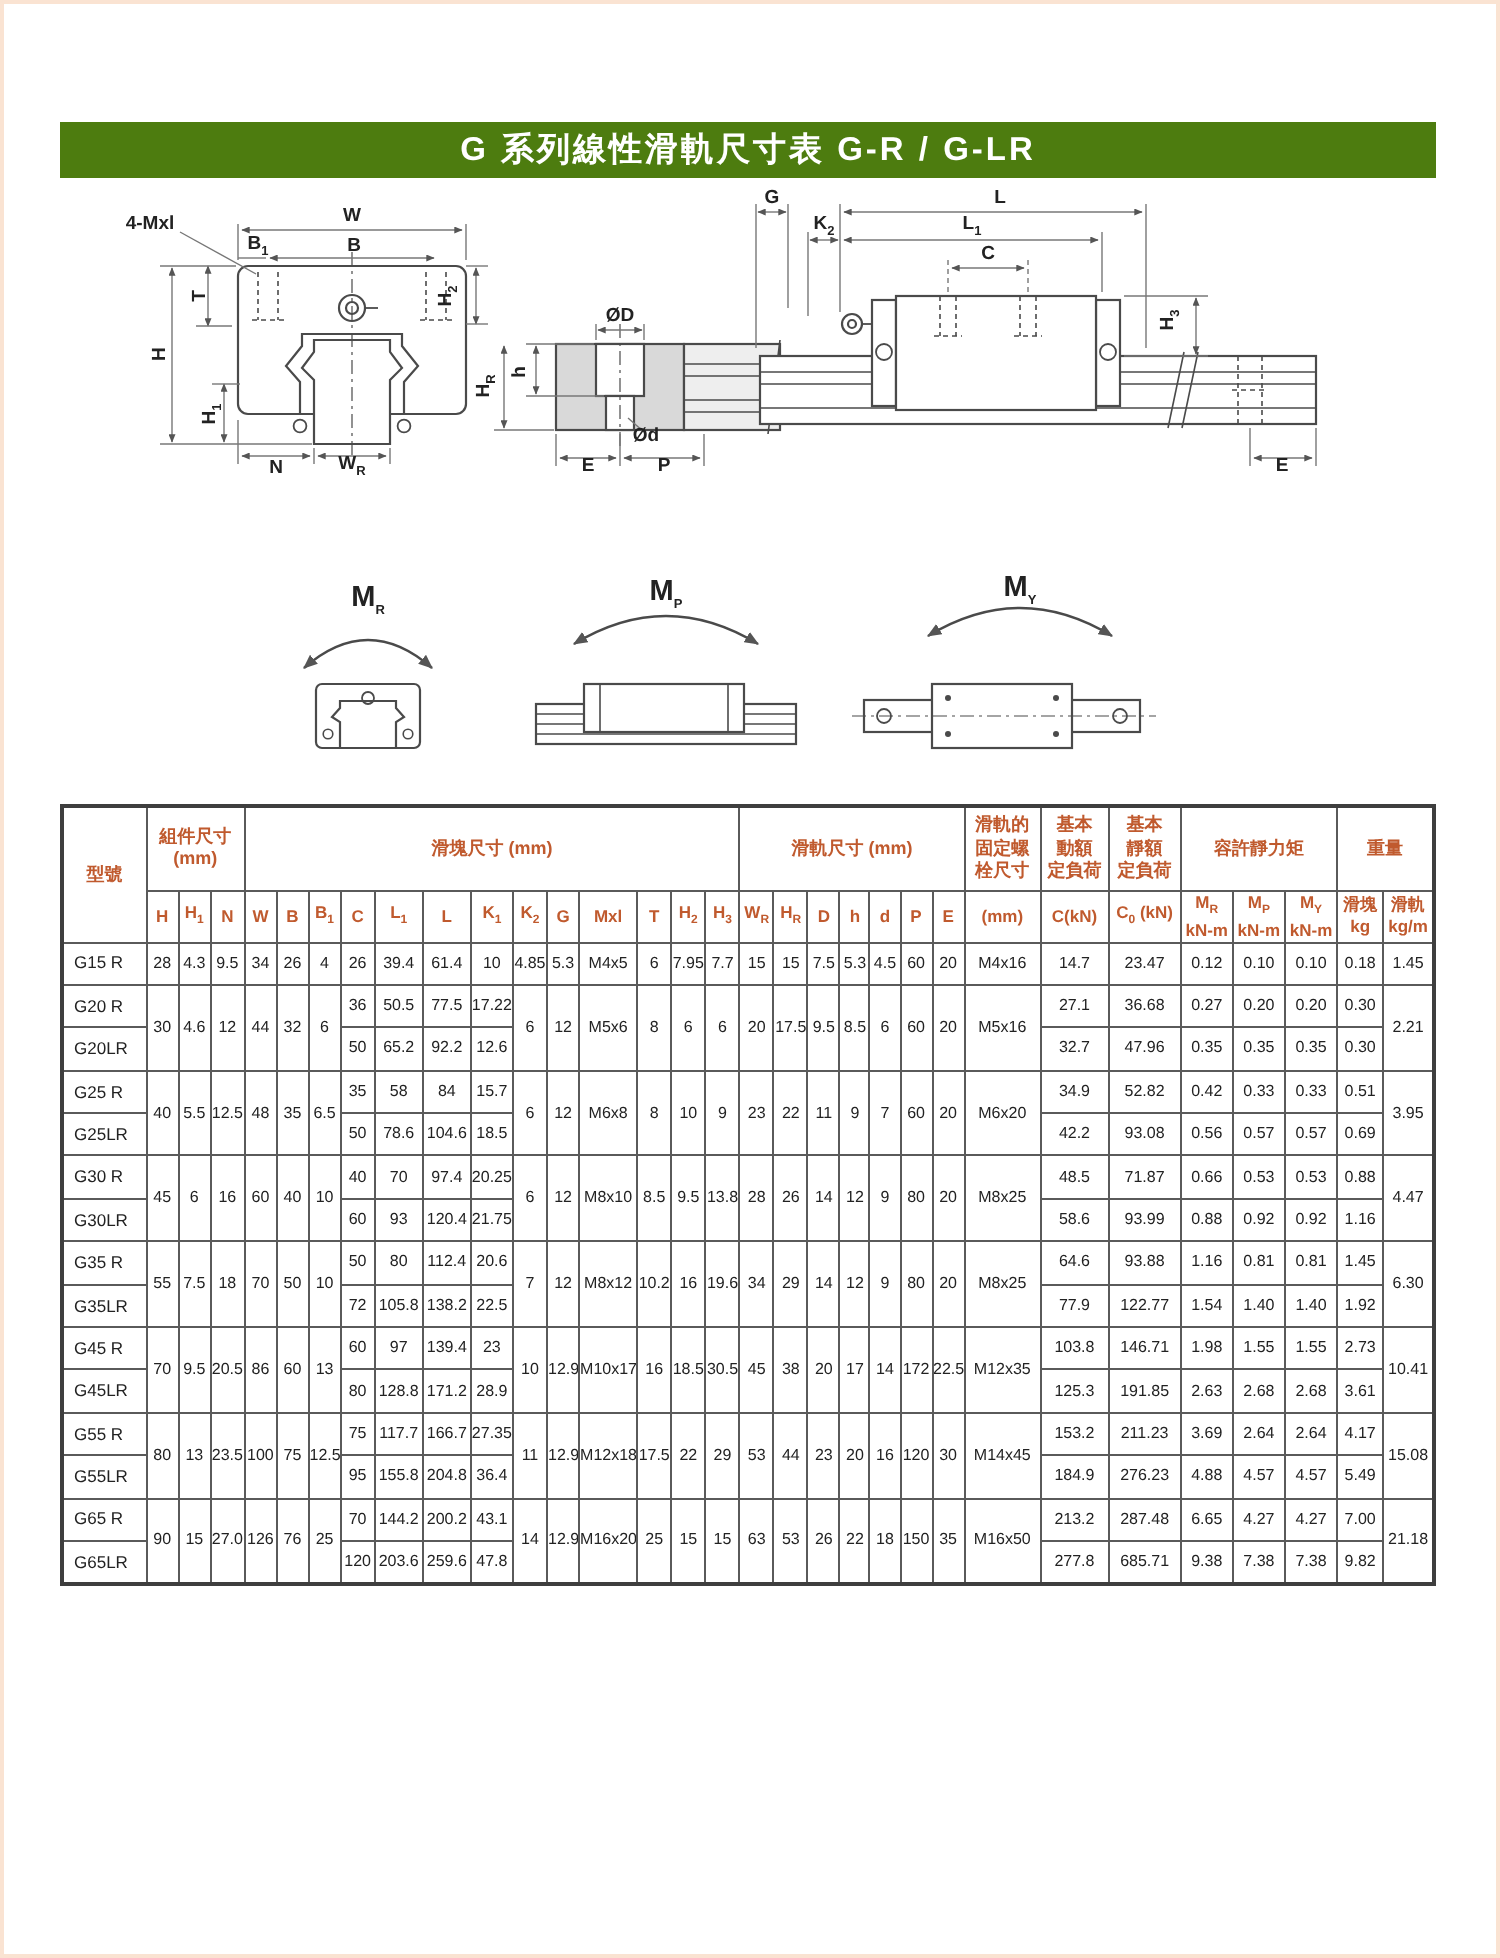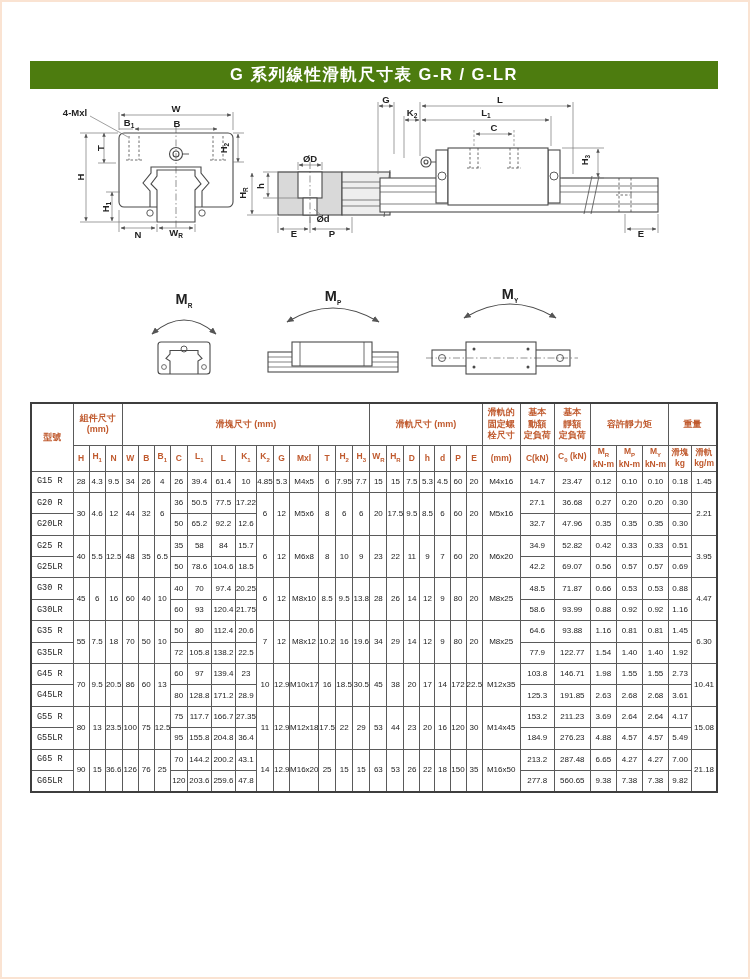--- a/index.html
+++ b/index.html
@@ -17,21 +17,21 @@
   .dlabel-big{font-size:14.5px;}
   table.spec{position:absolute;left:30px;top:402px;width:688px;border-collapse:collapse;
              table-layout:fixed;border:2px solid #3e3e3e;}
   .spec th,.spec td{border:1px solid #5a5a5a;text-align:center;vertical-align:middle;
                     padding:0;font-size:8px;color:#222;line-height:1.25;overflow:hidden;}
   .spec thead th{color:#c05a2e;font-weight:bold;font-size:8.5px;}
   .spec thead tr.grp{height:42px;}
   .spec thead tr.grp th{font-size:9px;}
   .spec thead tr.sub{height:26px;}
   .spec tbody tr{height:21.4px;}
-  .spec td.model-cell{text-align:left;padding-left:5px;font-size:8.5px;font-family:Liberation Mono, monospace;}
+  .spec td.model-cell{text-align:left;padding-left:5px;font-size:8.5px;}
   .spec sub{font-size:6px;}
 </style>
 </head>
 <body>
 
 <div class="sheet">
 
   <div class="title-bar">G 系列線性滑軌尺寸表 G-R / G-LR</div>
 
   <svg class="diagram-svg" width="750" height="330" viewBox="0 0 750 330">
@@ -441,21 +441,21 @@
           <td>0.51</td>
           <td rowspan="2">3.95</td>
         </tr>
         <tr>
           <td class="model-cell">G25LR</td>
           <td>50</td>
           <td>78.6</td>
           <td>104.6</td>
           <td>18.5</td>
           <td>42.2</td>
-          <td>69.07</td>
+          <td>93.08</td>
           <td>0.56</td>
           <td>0.57</td>
           <td>0.57</td>
           <td>0.69</td>
         </tr>
         <tr>
           <td class="model-cell">G30 R</td>
           <td rowspan="2">45</td>
           <td rowspan="2">6</td>
           <td rowspan="2">16</td>
@@ -639,21 +639,21 @@
           <td>276.23</td>
           <td>4.88</td>
           <td>4.57</td>
           <td>4.57</td>
           <td>5.49</td>
         </tr>
         <tr>
           <td class="model-cell">G65 R</td>
           <td rowspan="2">90</td>
           <td rowspan="2">15</td>
-          <td rowspan="2">36.6</td>
+          <td rowspan="2">27.0</td>
           <td rowspan="2">126</td>
           <td rowspan="2">76</td>
           <td rowspan="2">25</td>
           <td>70</td>
           <td>144.2</td>
           <td>200.2</td>
           <td>43.1</td>
           <td rowspan="2">14</td>
           <td rowspan="2">12.9</td>
           <td rowspan="2">M16x20</td>
@@ -676,21 +676,21 @@
           <td>7.00</td>
           <td rowspan="2">21.18</td>
         </tr>
         <tr>
           <td class="model-cell">G65LR</td>
           <td>120</td>
           <td>203.6</td>
           <td>259.6</td>
           <td>47.8</td>
           <td>277.8</td>
-          <td>560.65</td>
+          <td>685.71</td>
           <td>9.38</td>
           <td>7.38</td>
           <td>7.38</td>
           <td>9.82</td>
         </tr>
       </tbody>
     </table>
 
 </div>
 

